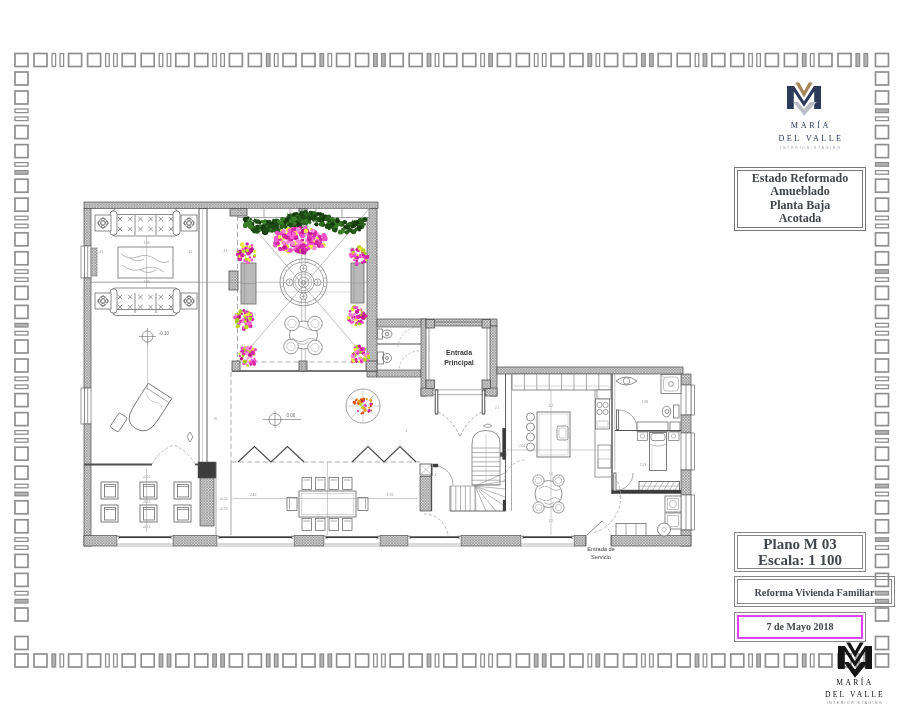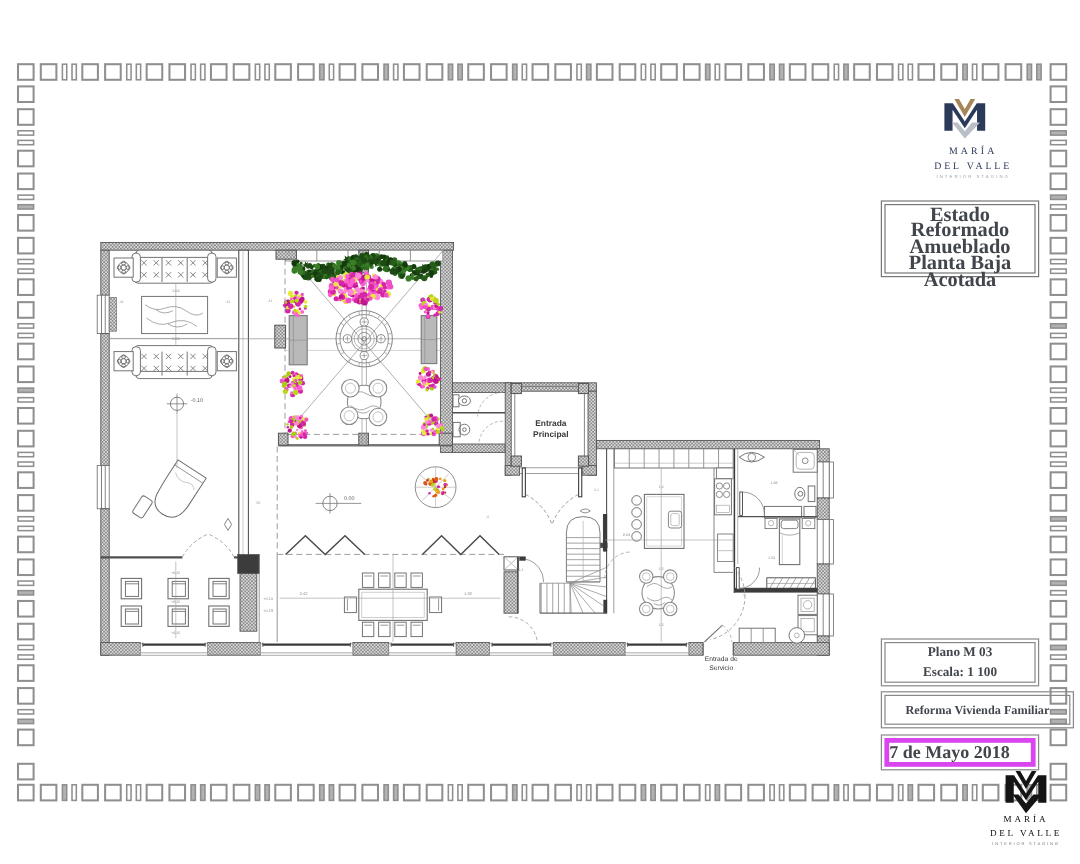--- a/index.html
+++ b/index.html
@@ -1648,33 +1648,33 @@
     <path d="M8.3,0.5 L12.2,0.5 L17,8.9 L21.8,0.5 L25.7,0.5 L17,15.5 Z" fill="#a5875a"></path>
     <path d="M0,4 L7,4 L17,19.2 L27,4 L34,4 L34,27 L27.2,27 L27.2,9.5 L17,24.8 L6.8,9.5 L6.8,27 L0,27 Z" fill="#2c3a5a"></path>
     <path d="M6.3,20 L11,20 L17,27.3 L23,20 L29.7,20 L17,33.5 Z" fill="#b9bec7"></path>
   </g>
   <text x="51" y="53" text-anchor="middle" fill="#2c3a5a" font-family="Liberation Serif" font-size="8.2" letter-spacing="2.6">MARÍA</text>
   <text x="51" y="65.5" text-anchor="middle" fill="#2c3a5a" font-family="Liberation Serif" font-size="8.2" letter-spacing="2.4">DEL VALLE</text>
   <text x="51" y="73.5" text-anchor="middle" fill="#9aa0ae" font-family="Liberation Sans" font-size="3.6" letter-spacing="1.7">INTERIOR STAGING</text>
 </svg>
 
 <div class="abs serif" style="left:734px;top:167px;width:130px;height:62px;border:1px solid #777;">
-    <div style="position:absolute;inset:2px;border:1px solid #777;text-align:center;font-weight:bold;color:#41454c;font-size:17px;line-height:13.4px;padding-top:1px">Estado Reformado<br>Amueblado<br>Planta Baja<br>Acotada</div>
+    <div style="position:absolute;inset:2px;border:1px solid #777;text-align:center;font-weight:bold;color:#41454c;font-size:12px;line-height:13.4px;padding-top:1px">Estado Reformado<br>Amueblado<br>Planta Baja<br>Acotada</div>
   </div>
 
 <div class="abs serif" style="left:734px;top:532px;width:130px;height:38px;border:1px solid #888;">
-    <div style="position:absolute;inset:2px;border:1px solid #888;text-align:center;font-weight:bold;color:#41454c;font-size:11px;line-height:16.4px;padding-top:0px">Plano M 03<br>Escala: 1 100</div>
+    <div style="position:absolute;inset:2px;border:1px solid #888;text-align:center;font-weight:bold;color:#41454c;font-size:15px;line-height:16.4px;padding-top:0px">Plano M 03<br>Escala: 1 100</div>
   </div>
 
 <div class="abs serif" style="left:734px;top:576px;width:130px;height:29px;border:1px solid #888;padding-left:29px;">
     <div style="position:absolute;inset:2px;border:1px solid #888;text-align:center;font-weight:bold;color:#41454c;font-size:10.2px;line-height:25px">Reforma Vivienda Familiar</div>
   </div>
 
 <div class="abs serif" style="left:734px;top:612px;width:130px;height:28px;border:1px solid #888;">
-    <div style="position:absolute;inset:2px;border:4px solid #d946ef;text-align:left;font-weight:bold;color:#41454c;font-size:15px;line-height:19px">7 de Mayo 2018</div>
+    <div style="position:absolute;inset:2px;border:2px solid #d946ef;text-align:center;font-weight:bold;color:#41454c;font-size:10px;line-height:19px">7 de Mayo 2018</div>
   </div>
 
 <svg class="abs" style="left:820px;top:640px" width="80" height="70" viewBox="0 0 80 70">
   <g transform="translate(18,2)">
     <path d="M8.3,0.5 L12.2,0.5 L17,8.9 L21.8,0.5 L25.7,0.5 L17,15.5 Z" fill="#141414"></path>
     <path d="M0,4 L7,4 L17,19.2 L27,4 L34,4 L34,27 L27.2,27 L27.2,9.5 L17,24.8 L6.8,9.5 L6.8,27 L0,27 Z" fill="#141414"></path>
     <path d="M5.8,20 L10.8,20 L17,27.6 L23.2,20 L30.2,20 L17,35.8 Z" fill="#141414"></path>
   </g>
   <text x="35" y="45" text-anchor="middle" fill="#111" font-family="Liberation Serif" font-size="7.6" letter-spacing="2.4">MARÍA</text>
   <text x="35" y="56.5" text-anchor="middle" fill="#111" font-family="Liberation Serif" font-size="7.6" letter-spacing="2.2">DEL VALLE</text>

